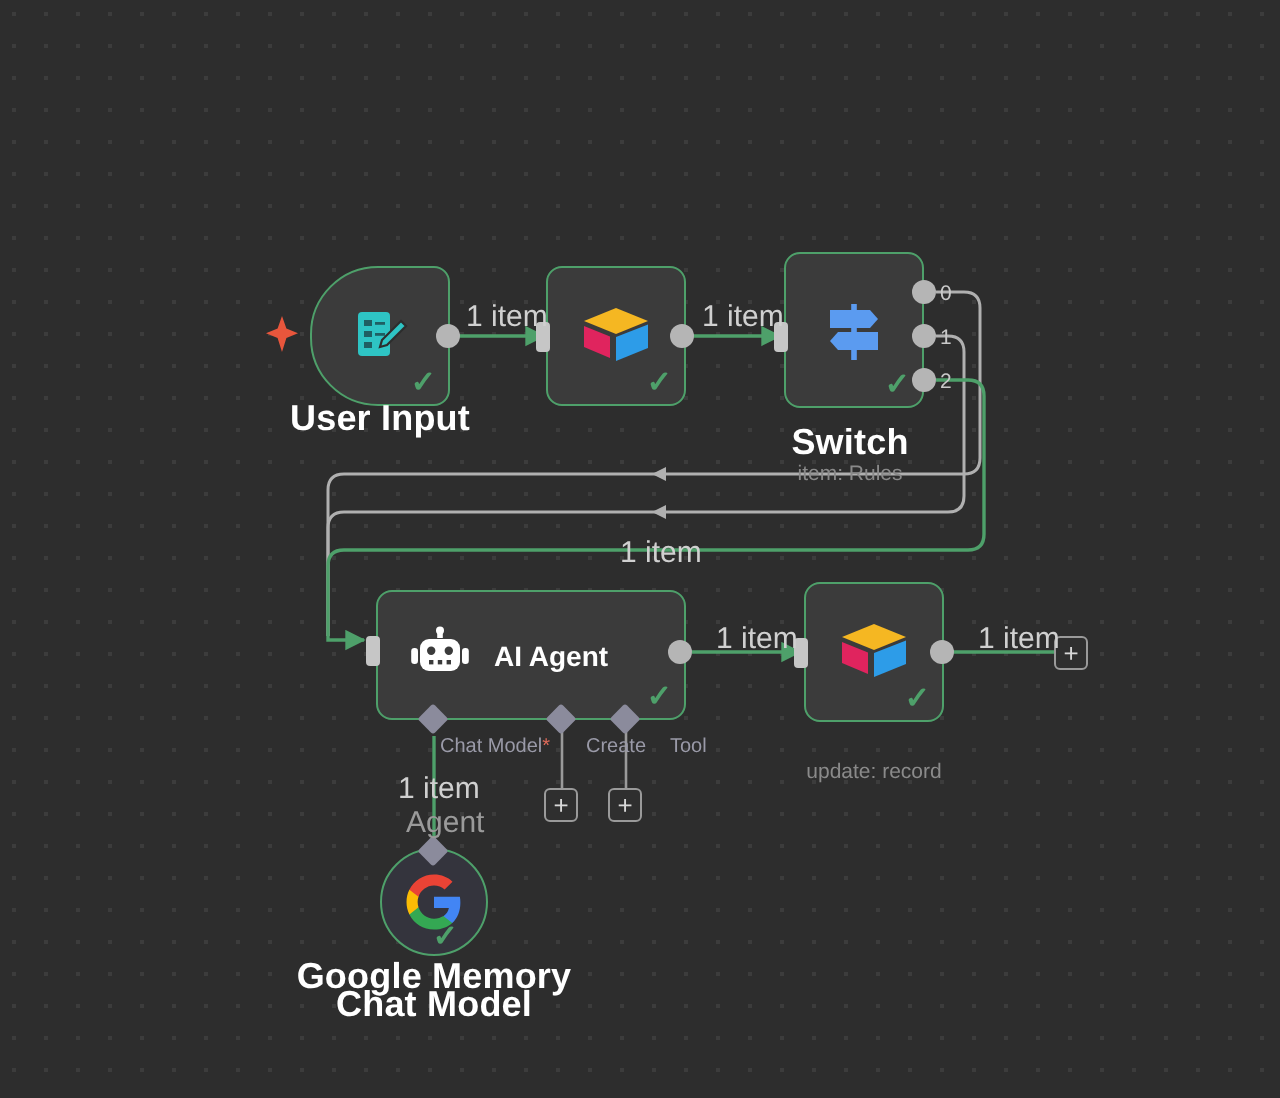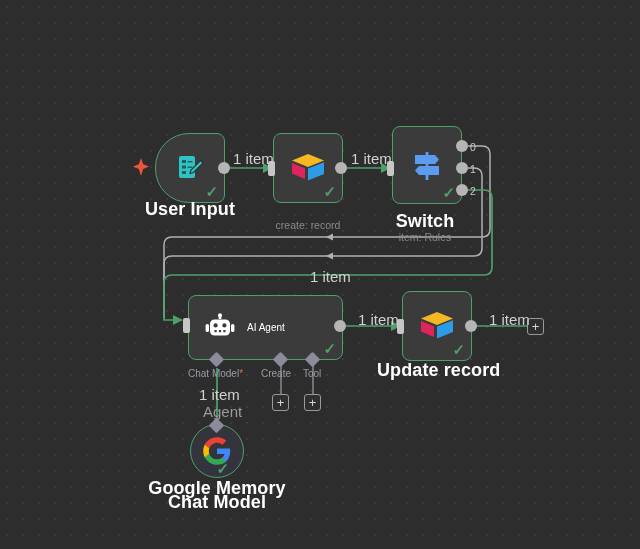--- a/index.html
+++ b/index.html
@@ -83,22 +83,22 @@
   .node-sub {
     position: absolute;
     text-align: center;
     color: #8a8a8a;
     font-size: 10.5px;
     line-height: 12px;
     white-space: nowrap;
   }
   .agent-label {
     color: #ffffff;
-    font-size: 10px;
-    font-weight: normal;
+    font-size: 14px;
+    font-weight: bold;
     margin-left: 12px;
   }
   
   .port-out {
     position: absolute;
     width: 12px; height: 12px;
     border-radius: 50%;
     background: #b5b5b5;
   }
   .port-in {
@@ -128,20 +128,21 @@
     line-height: 1;
     white-space: nowrap;
   }
   .wlabel.dim { color: #9a9a9a; }
   .sub-port-label {
     position: absolute;
     color: #9a9aa8;
     font-size: 10px;
     line-height: 1;
     white-space: nowrap;
+    margin-left: 32px;
   }
   .req-star { color: #e06b5a; font-size: 10px; }
   
   .plus-btn {
     position: absolute;
     width: 17px; height: 17px;
     box-sizing: border-box;
     border: 1.4px solid #9a9a9a;
     border-radius: 3px;
     background: #2f2f2f;
@@ -227,21 +228,20 @@
   <div class="node square" style="left:273px; top:133px;">
     <span class="icon-wrap">
       <svg width="36" height="32" viewBox="0 0 36 32">
         <path d="M18,2 L34,8.5 L18,15 L2,8.5 Z" fill="#f5b722"></path>
         <path d="M18,16.5 L34,10.2 L34,22 L18,28.5 Z" fill="#2d9ce8"></path>
         <path d="M2,11 L15,16.2 L15,27 L2,21.5 Z" fill="#e0245e"></path>
       </svg>
     </span>
     <span class="check">✓</span>
   </div>
-  <div class="node-sub" style="left:248px; top:219px; width:120px;">create: record</div>
   <div class="port-in" style="left:268px; top:161px;"></div>
   <div class="port-out" style="left:335px; top:162px;"></div>
 
   <div class="node square" style="left:392px; top:126px; height:78px;">
     <span class="icon-wrap">
       <svg width="32" height="34" viewBox="0 0 32 34">
         <rect x="14.6" y="4" width="2.8" height="28" fill="#5b9bf0"></rect>
         <path d="M4,7 L24,7 L28,11.5 L24,16 L4,16 Z" fill="#5b9bf0"></path>
         <path d="M28,18 L8,18 L4,22.5 L8,27 L28,27 Z" fill="#5b9bf0"></path>
       </svg>
@@ -297,21 +297,21 @@
   <div class="node square" style="left:402px; top:291px;">
     <span class="icon-wrap">
       <svg width="36" height="32" viewBox="0 0 36 32">
         <path d="M18,2 L34,8.5 L18,15 L2,8.5 Z" fill="#f5b722"></path>
         <path d="M18,16.5 L34,10.2 L34,22 L18,28.5 Z" fill="#2d9ce8"></path>
         <path d="M2,11 L15,16.2 L15,27 L2,21.5 Z" fill="#e0245e"></path>
       </svg>
     </span>
     <span class="check">✓</span>
   </div>
-  <div class="node-title" style="left:377px; top:364px; width:120px;">Update record</div>
+  <div class="node-sub" style="left:377px; top:380px; width:120px;">update: record</div>
   <div class="port-in" style="left:397px; top:319px;"></div>
   <div class="port-out" style="left:465px; top:320px;"></div>
   <div class="plus-btn" style="left:527px; top:318px;">+</div>
 
   <div class="node circle" style="left:190px; top:424px;">
     <span class="icon-wrap">
       <svg width="30" height="30" viewBox="0 0 48 48">
         <path fill="#4285F4" d="M45.1,24.5c0-1.6-0.1-3.2-0.4-4.7H24v8.9h11.9c-0.5,2.7-2.1,5-4.4,6.6v5.5h7.1C42.8,36.9,45.1,31.2,45.1,24.5z"></path>
         <path fill="#34A853" d="M24,46c6,0,11-2,14.6-5.3l-7.1-5.5c-2,1.3-4.5,2.1-7.5,2.1c-5.8,0-10.7-3.9-12.4-9.1H4.3v5.7C7.9,41.1,15.4,46,24,46z"></path>
         <path fill="#FBBC05" d="M11.6,28.2c-0.4-1.3-0.7-2.7-0.7-4.2s0.2-2.9,0.7-4.2v-5.7H4.3C2.8,17,2,20.4,2,24s0.8,7,2.3,9.9L11.6,28.2z"></path>

